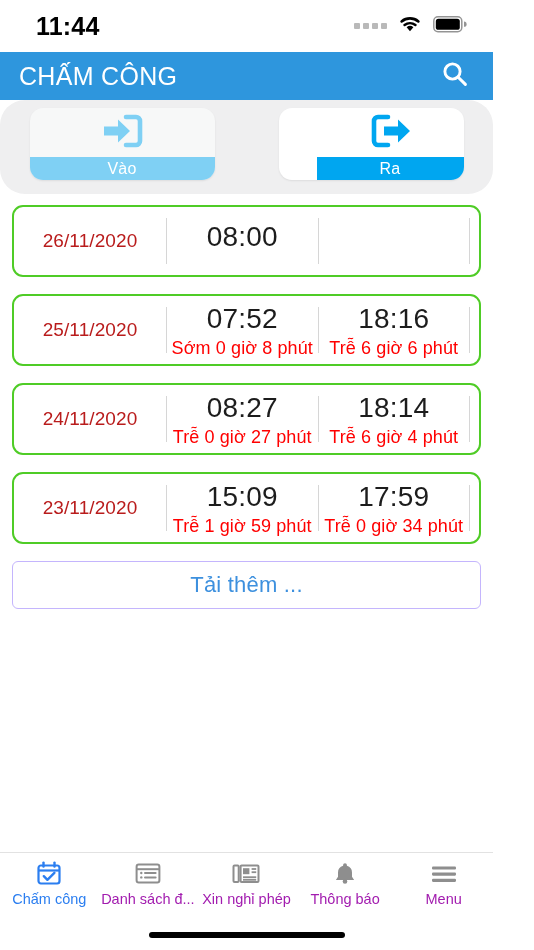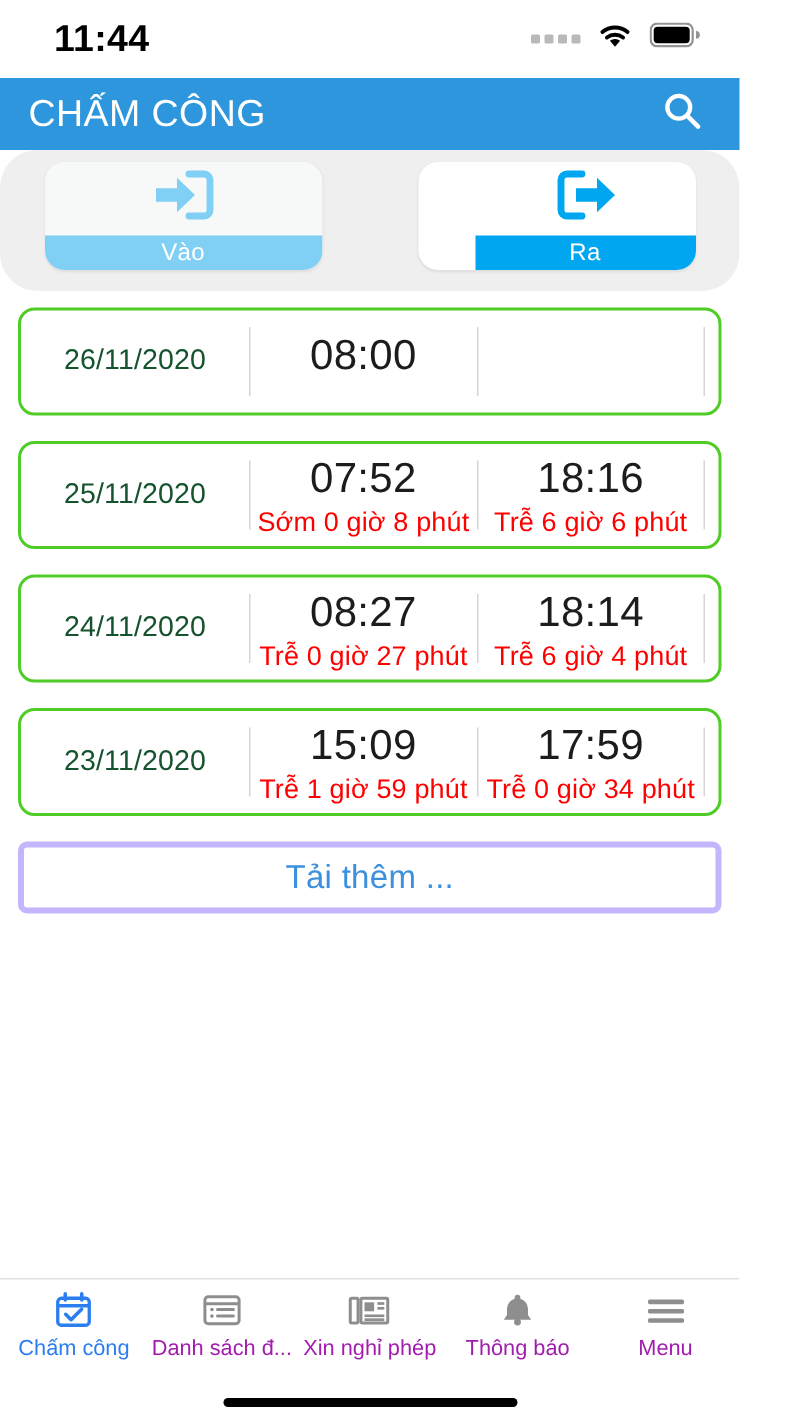--- a/index.html
+++ b/index.html
@@ -132,21 +132,21 @@
     display: flex;
     align-items: stretch;
     overflow: hidden;
   }
   .rc-date {
     flex: 0 0 152px;
     display: flex;
     align-items: center;
     justify-content: center;
     font-size: 19px;
-    color: #14532d;
+    color: #b91c1c;
     letter-spacing: 0.1px;
   }
   .rc-div {
     flex: 0 0 1px;
     width: 1px;
     background: #d6d6d6;
     margin: 11px 0;
   }
   .rc-col {
     flex: 1;
@@ -173,21 +173,21 @@
   .rc-tail {
     flex: 0 0 1px;
     width: 1px;
     background: #d6d6d6;
     margin: 11px 9px 11px 0;
   }
 
   .load-more {
     margin-top: 1px;
     height: 48px;
-    border: 4px solid #c4b5fd;
+    border: 1px solid #c4b5fd;
     border-radius: 6px;
     background: #ffffff;
     display: flex;
     align-items: center;
     justify-content: center;
     color: #3d90de;
     font-size: 22px;
     cursor: pointer;
     letter-spacing: 0.2px;
   }

